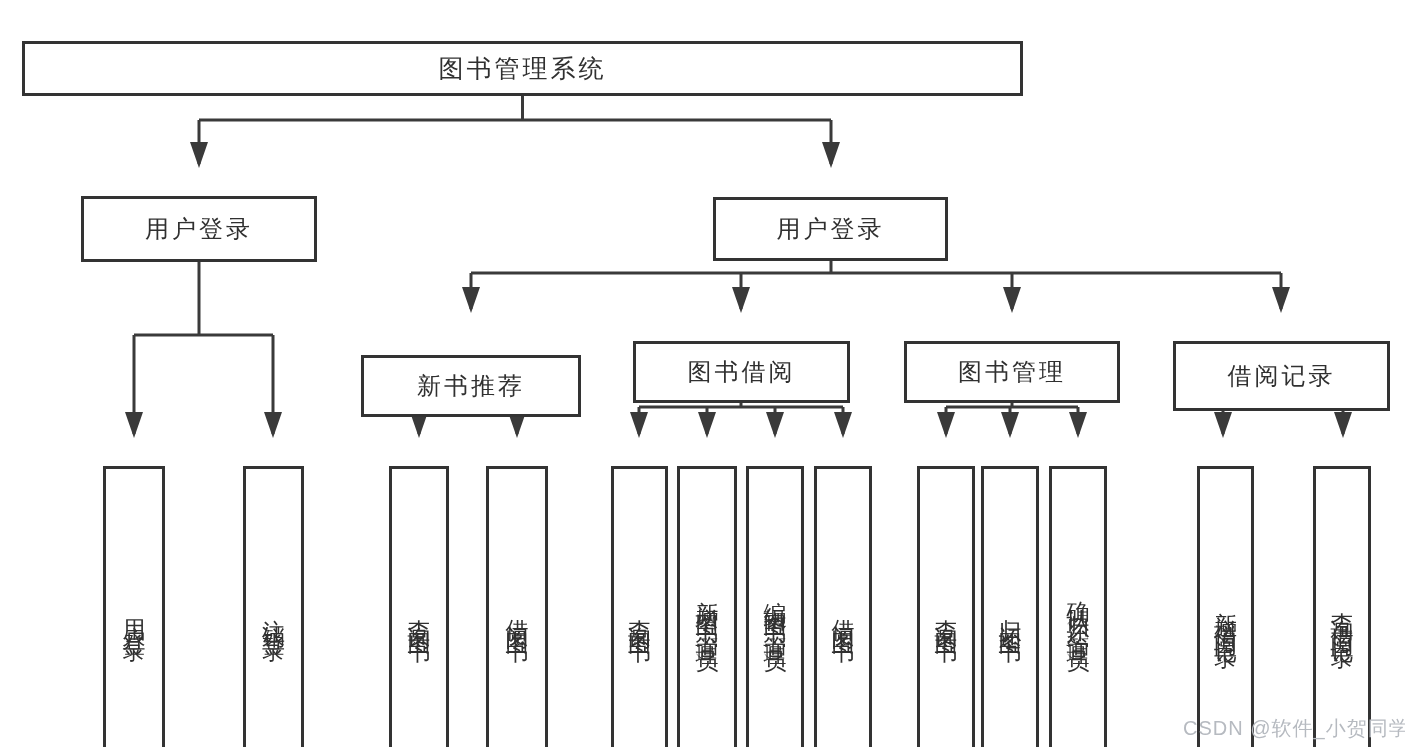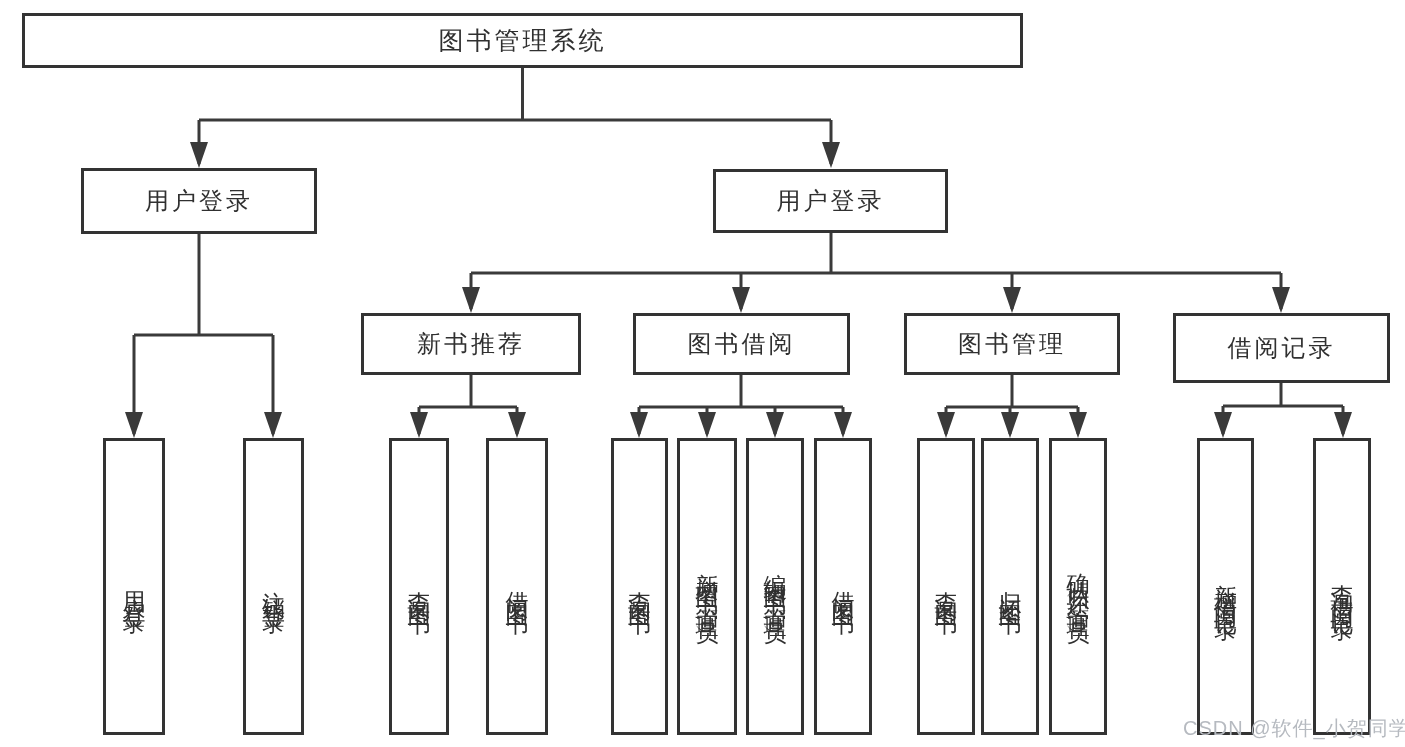--- a/index.html
+++ b/index.html
@@ -22,20 +22,21 @@
   .node {
     position: absolute;
     box-sizing: border-box;
     border: 3px solid var(--border);
     background: #fff;
     display: flex;
     align-items: center;
     justify-content: center;
     color: var(--text);
     z-index: 2;
+    margin-top: 28px;
   }
   .node.h span {
     font-size: 24px;
     letter-spacing: 3px;
     white-space: nowrap;
   }
   .node.root span { font-size: 25px; }
   .node.v span {
     writing-mode: vertical-rl;
     text-orientation: mixed;
@@ -92,21 +93,21 @@
     <span>图书管理系统</span>
   </div>
 
   <div class="node h" style="left:81px; top:168px; width:236px; height:66px">
     <span>用户登录</span>
   </div>
   <div class="node h" style="left:713px; top:169px; width:235px; height:64px">
     <span>用户登录</span>
   </div>
 
-  <div class="node h" style="left:361px; top:313px; width:220px; height:62px">
+  <div class="node h" style="left:361px; top:327px; width:220px; height:62px">
     <span>新书推荐</span>
   </div>
   <div class="node h" style="left:633px; top:313px; width:217px; height:62px">
     <span>图书借阅</span>
   </div>
   <div class="node h" style="left:904px; top:313px; width:216px; height:62px">
     <span>图书管理</span>
   </div>
   <div class="node h" style="left:1173px; top:313px; width:217px; height:70px">
     <span>借阅记录</span>

